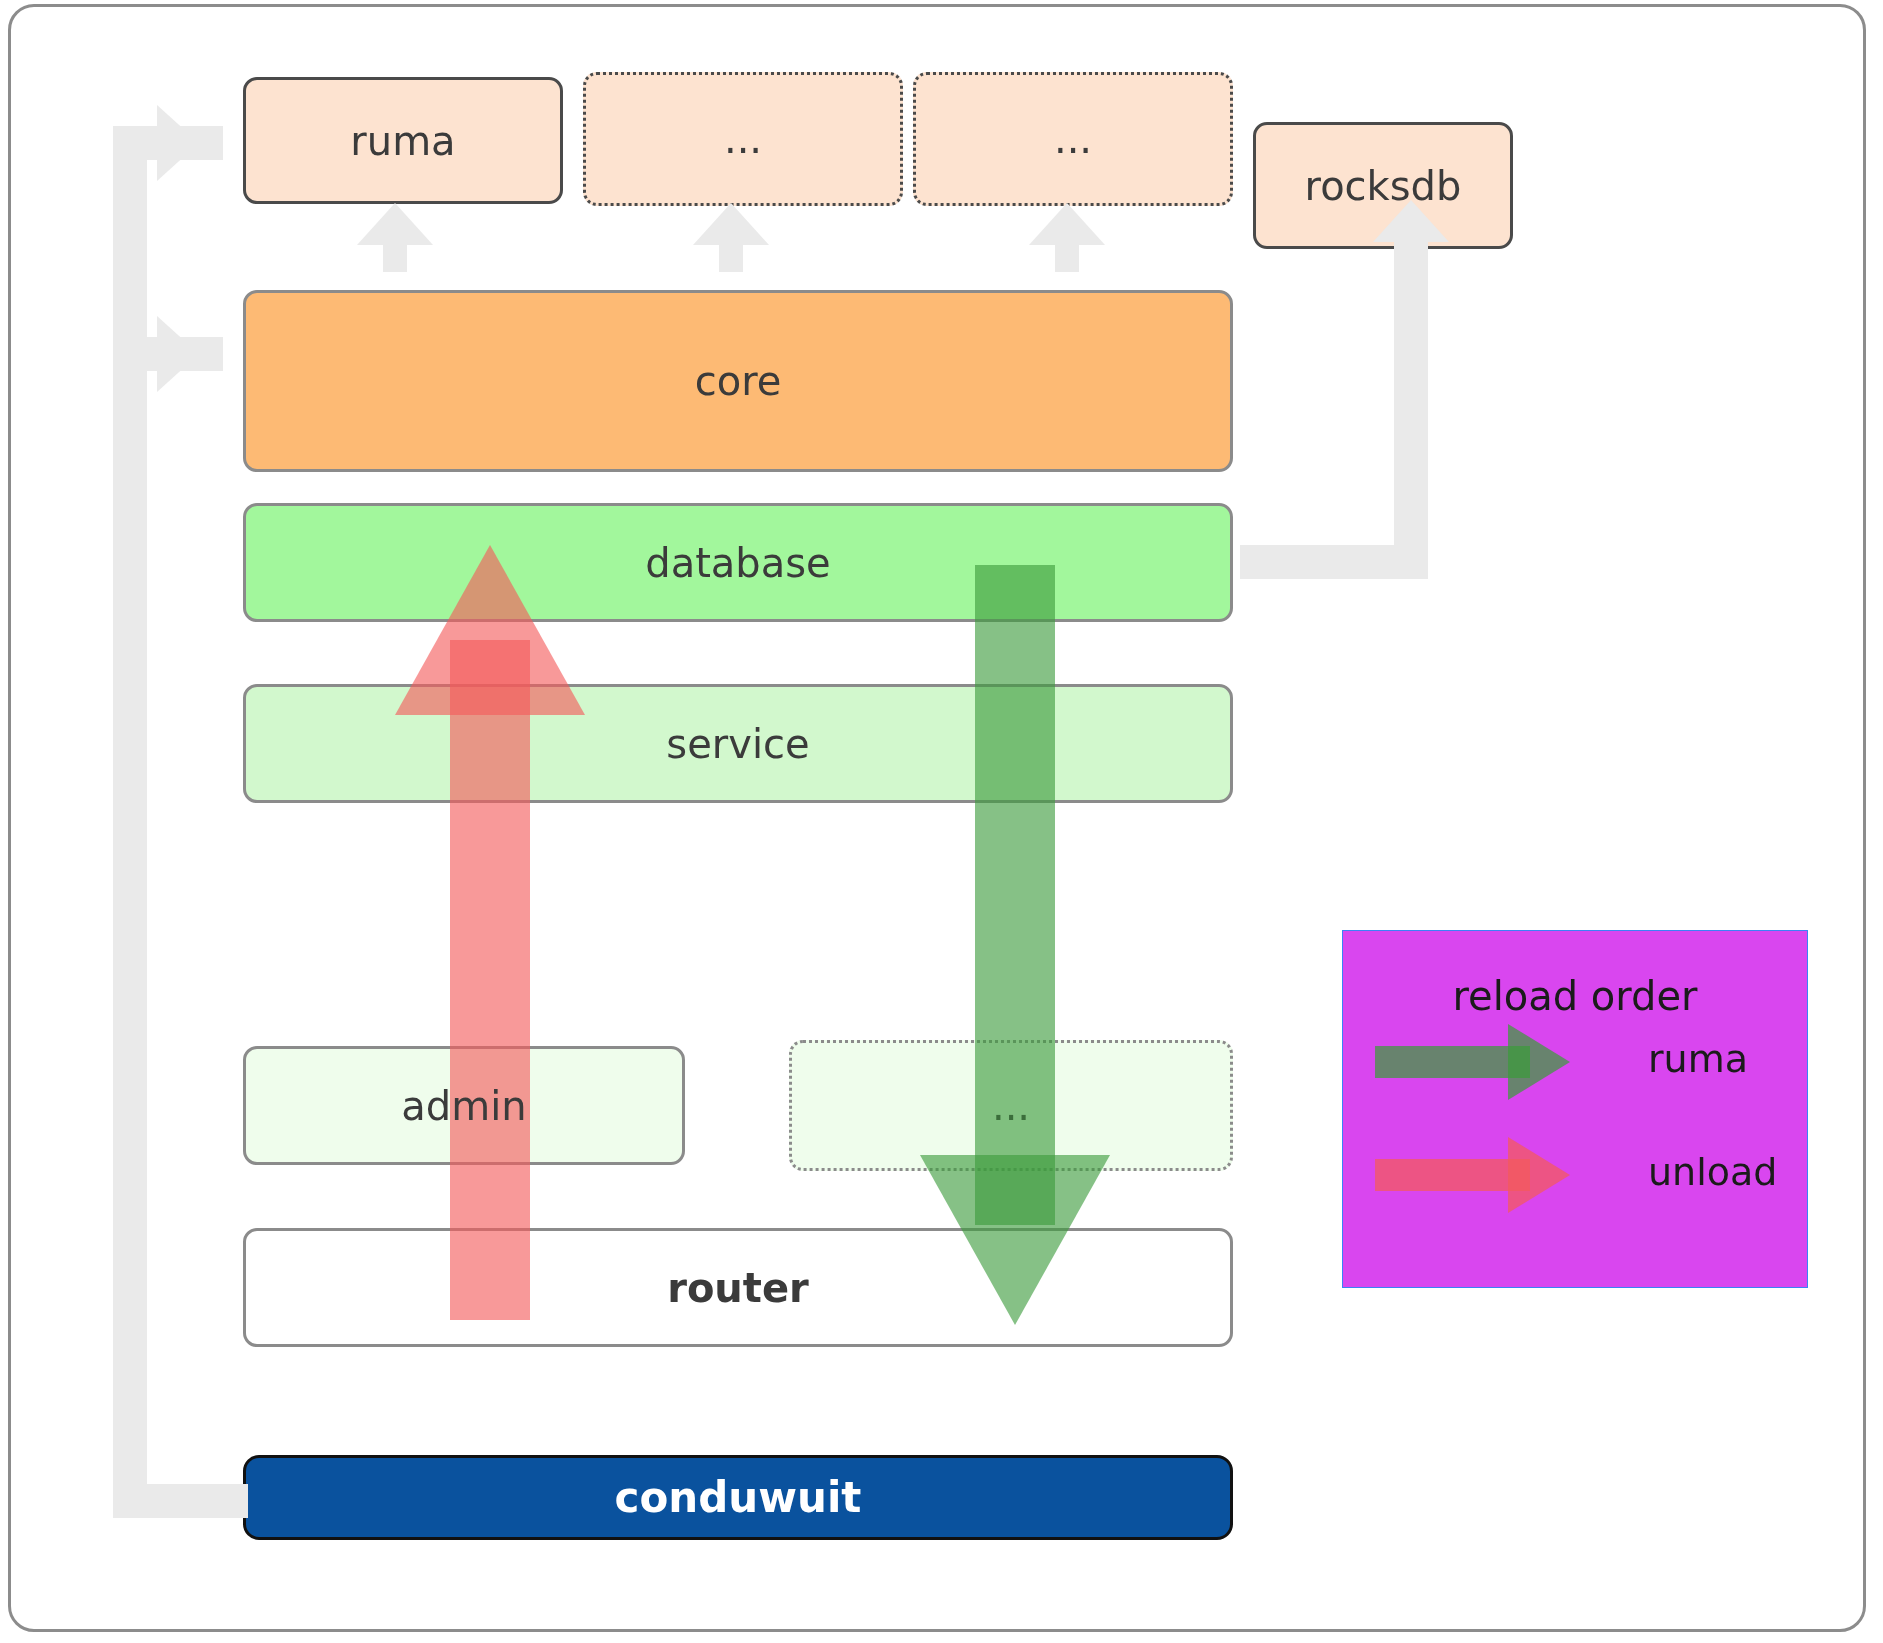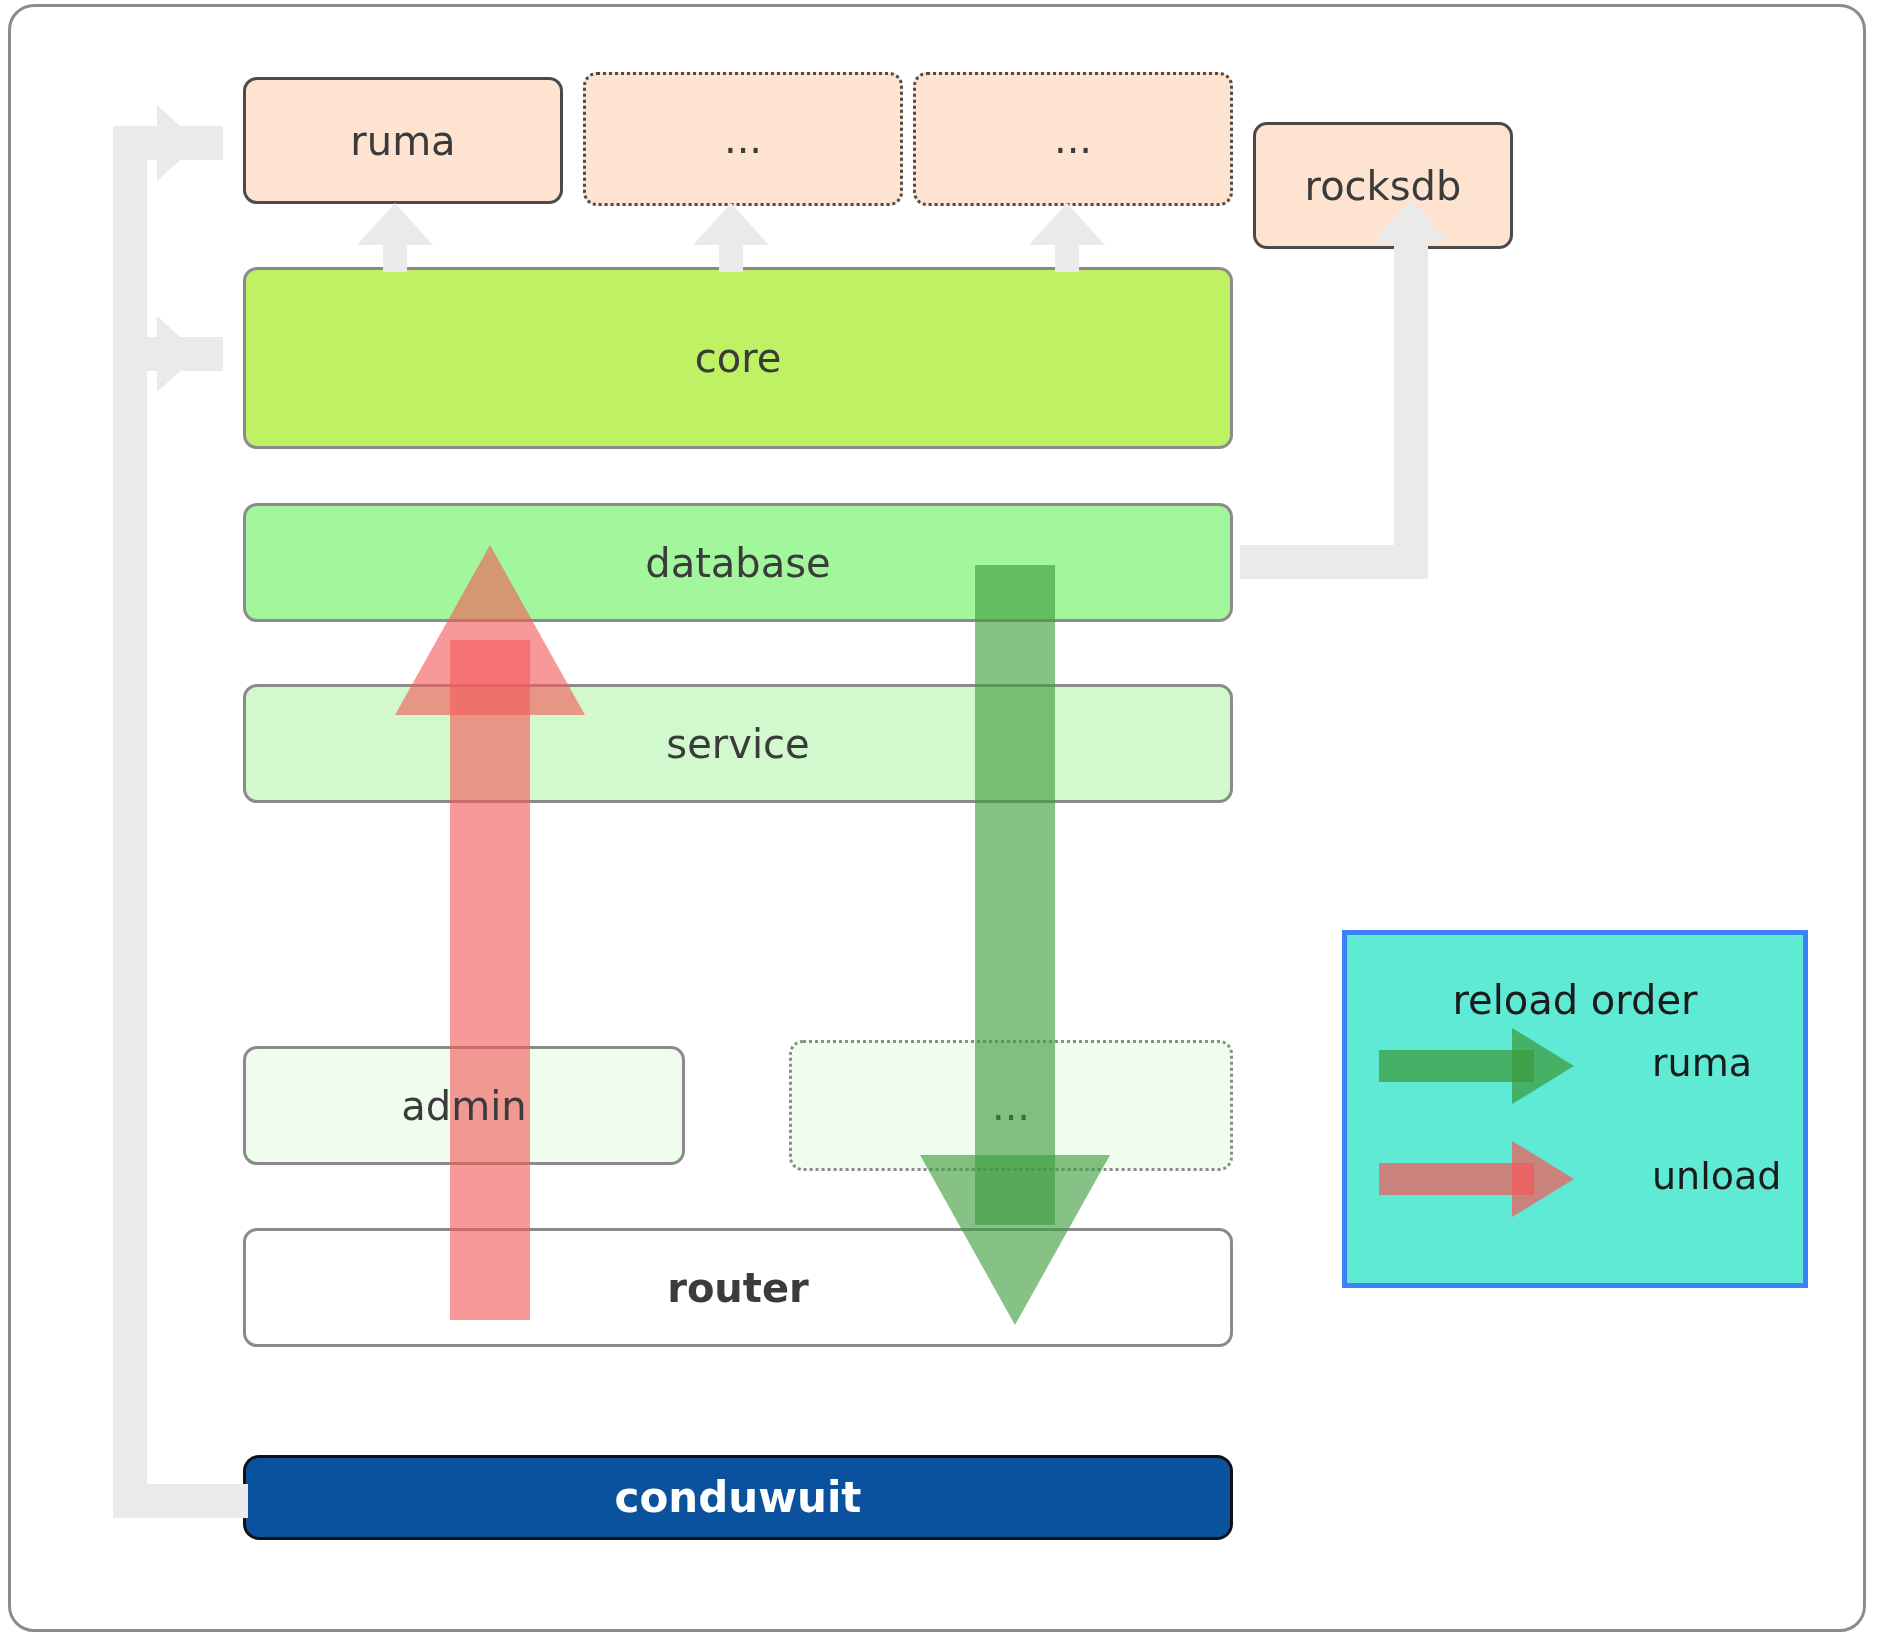--- a/index.html
+++ b/index.html
@@ -11,21 +11,21 @@
 
   .box{position:absolute;box-sizing:border-box;display:flex;align-items:center;
        justify-content:center;border-radius:14px;}
   .box span{position:relative;z-index:3;}
 
   
   .dep{background:#fde3d0;border:3px solid #4a4a4a;color:#3b3b3b;font-size:40px;}
   .dep.dotted{border:3px dotted #4a4a4a;}
 
   
-  .core{background:#bef264;border:3px solid #8b8b8b;color:#3b3b3b;font-size:40px;}
+  .core{background:#fdba74;border:3px solid #8b8b8b;color:#3b3b3b;font-size:40px;margin-top:23px;}
   .database{background:#a2f79c;border:3px solid #8b8b8b;color:#3b3b3b;font-size:40px;text-align:center;}
   .service{background:#d2f8cd;border:3px solid #8b8b8b;color:#3b3b3b;font-size:40px;}
   .api{background:#e2fade;border:3px solid #8b8b8b;color:#3b3b3b;font-size:40px;}
   .admin{background:#effdec;border:3px solid #8b8b8b;color:#3b3b3b;font-size:40px;}
   .etcbox{background:#effdec;border:3px dotted #8b8b8b;color:#3b6e3b;font-size:40px;}
   .router{background:#ffffff;border:3px solid #8b8b8b;color:#3b3b3b;font-size:40px;font-weight:bold;}
   .conduwuit{background:#0a529e;border:3px solid #111111;color:#ffffff;font-size:42px;
              font-weight:bold;border-radius:16px;}
 
   
@@ -42,21 +42,21 @@
   .flow-head{position:absolute;width:0;height:0;}
 
   .unload-shaft{background:rgba(244,90,90,0.62);}
   .unload-head{border-left:95px solid transparent;border-right:95px solid transparent;
                border-bottom:170px solid rgba(244,90,90,0.62);}
   .load-shaft{background:rgba(60,155,60,0.62);}
   .load-head{border-left:95px solid transparent;border-right:95px solid transparent;
              border-top:170px solid rgba(60,155,60,0.62);}
 
   
-  .legend{position:absolute;background:#5eead4;border:5px solid #3b82f6;box-sizing:border-box;}
+  .legend{position:absolute;background:#d946ef;border:1px solid #3b82f6;box-sizing:border-box;}
   .legend-title{position:absolute;width:100%;text-align:center;color:#1b1b1b;font-size:40px;}
   .legend-label{position:absolute;color:#1b1b1b;font-size:38px;}
   .leg-shaft{position:absolute;}
   .leg-head{position:absolute;width:0;height:0;}
   .leg-load-shaft{background:rgba(60,155,60,0.72);}
   .leg-load-head{border-top:38px solid transparent;border-bottom:38px solid transparent;
                  border-left:62px solid rgba(60,155,60,0.72);}
   .leg-unload-shaft{background:rgba(244,90,90,0.72);}
   .leg-unload-head{border-top:38px solid transparent;border-bottom:38px solid transparent;
                    border-left:62px solid rgba(244,90,90,0.72);}

